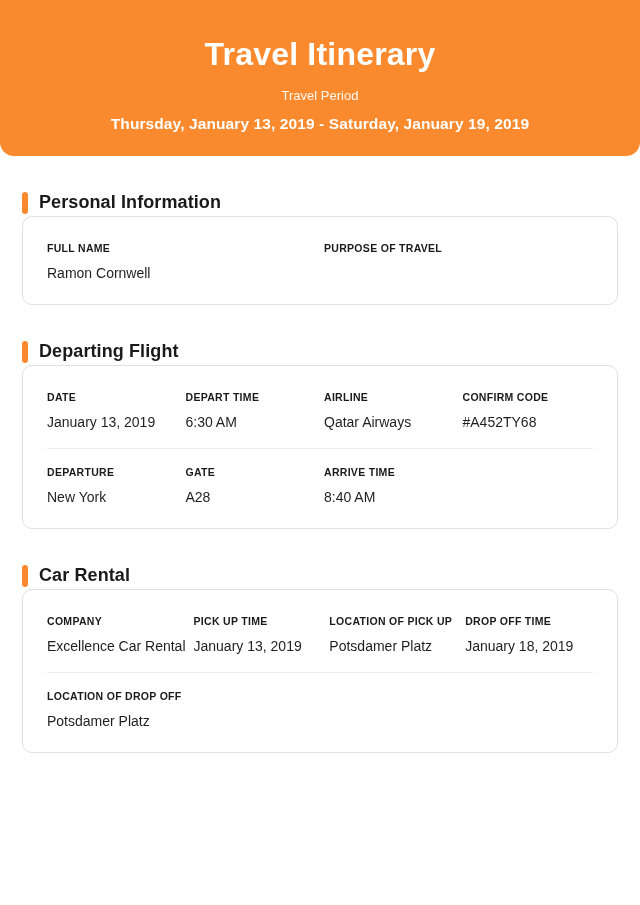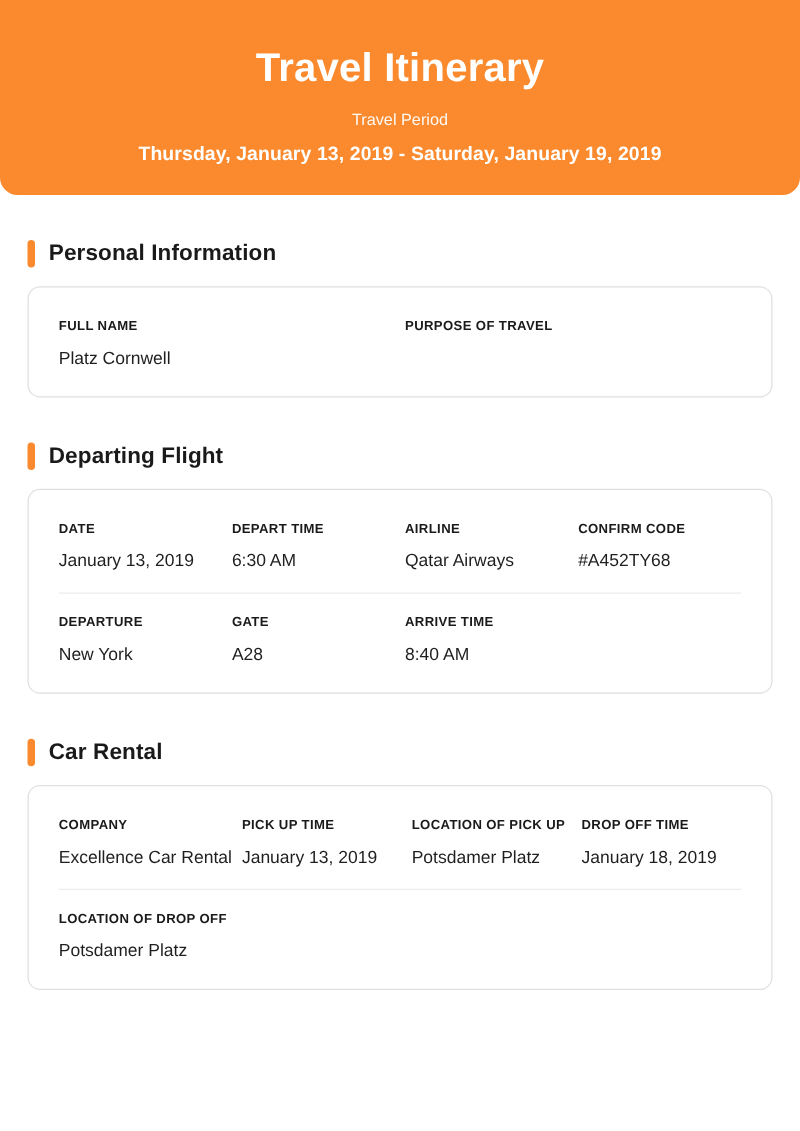--- a/index.html
+++ b/index.html
@@ -62,21 +62,20 @@
     background:var(--accent);
     flex:0 0 auto;
   }
   .section-title{
     font-size:18px;
     font-weight:700;
     color:var(--ink);
     letter-spacing:.1px;
   }
   .card{
-    margin-top:13px;
     border:1px solid var(--card-border);
     border-radius:10px;
     background:#ffffff;
     padding:25px 24px 22px 24px;
   }
   .row{
     display:grid;
     grid-template-columns:repeat(4,1fr);
     column-gap:8px;
   }
@@ -118,21 +117,21 @@
 <main class="content">
 
   <div class="section-heading">
     <span class="accent-bar"></span>
     <h2 class="section-title">Personal Information</h2>
   </div>
   <section class="card">
     <div class="row cols-2">
       <div class="field">
         <div class="field-label">FULL NAME</div>
-        <div class="field-value">Platz Cornwell</div>
+        <div class="field-value">Ramon Cornwell</div>
       </div>
       <div class="field">
         <div class="field-label">PURPOSE OF TRAVEL</div>
       </div>
     </div>
   </section>
 
   <div class="section-heading">
     <span class="accent-bar"></span>
     <h2 class="section-title">Departing Flight</h2>

